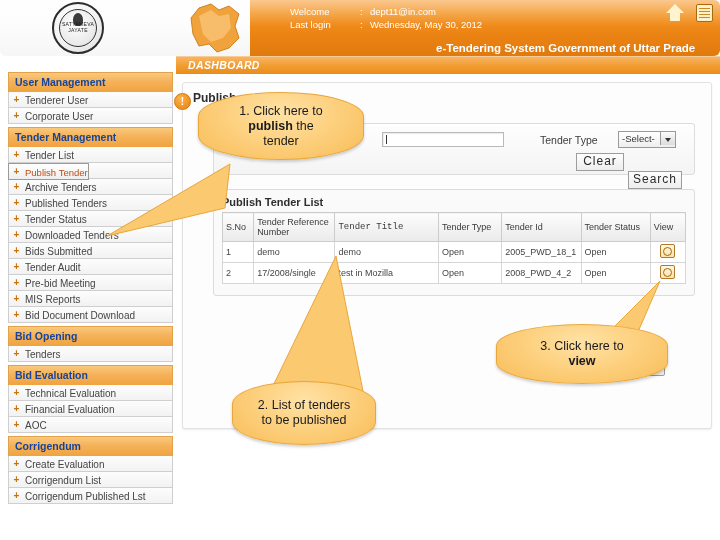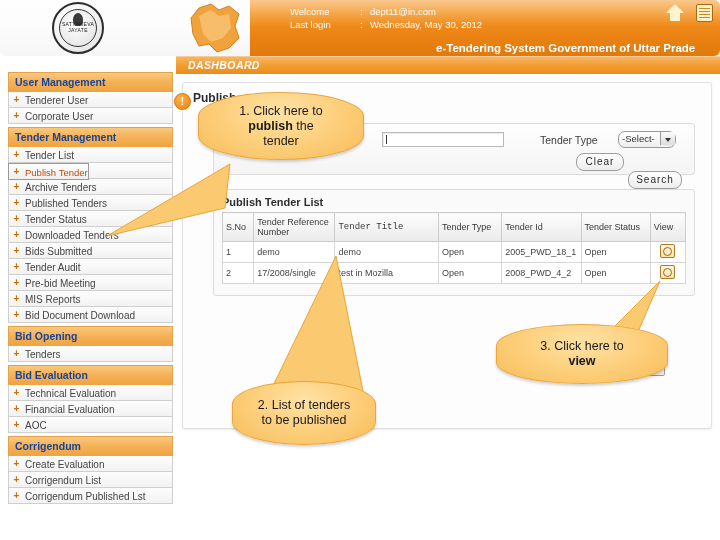--- a/index.html
+++ b/index.html
@@ -155,21 +155,21 @@
     position:absolute;right:0;top:0;width:14px;height:13px;
     background:linear-gradient(to bottom,#fbfbfb,#dcdcdc);border-left:1px solid #9a9a9a;
   }
   .sel .arrow:after{
     content:"";position:absolute;left:4px;top:6px;width:0;height:0;
     border-left:3px solid transparent;border-right:3px solid transparent;border-top:4px solid #333;
   }
   .btn{
     position:absolute;height:16px;line-height:15px;text-align:center;
     background:linear-gradient(to bottom,#fefefe,#ededed);
-    border:1px solid #9d9d9d;border-radius:8px;font-size:10px;color:#2b2b2b;
+    border:1px solid #9d9d9d;border-radius:0;font-size:12px;color:#2b2b2b;
     letter-spacing:1px;
   }
 
   .list-box{
     position:absolute;left:30px;top:106px;width:480px;height:105px;
     background:#fafafa;border:1px solid #dcdcdc;border-radius:3px;
   }
   .list-title{
     position:absolute;left:8px;top:6px;font-size:11px;font-weight:bold;color:#2d2d2d;
   }
@@ -356,21 +356,21 @@
     <div class="panel">
       <div class="bullet-num">!</div>
       <div class="panel-title">Publish</div>
 
       <div class="search-box">
         <div class="fld-label" style="left:8px;top:10px;">Tender Reference Number</div>
         <div class="inp" style="left:168px;top:8px;width:120px;">
           <span class="caret"></span>
         </div>
         <div class="fld-label" style="left:326px;top:10px;">Tender Type</div>
-        <div class="sel" style="left:404px;top:7px;width:56px;border-radius:7px;">
+        <div class="sel" style="left:404px;top:7px;width:56px;">
           <span class="sel-txt">-Select-</span>
           <span class="arrow"></span>
         </div>
         <div class="btn" style="left:362px;top:29px;width:46px;">Clear</div>
         <div class="btn" style="left:414px;top:47px;width:52px;">Search</div>
       </div>
 
       <div class="list-box">
         <div class="list-title">Publish Tender List</div>
         <table class="grid">

